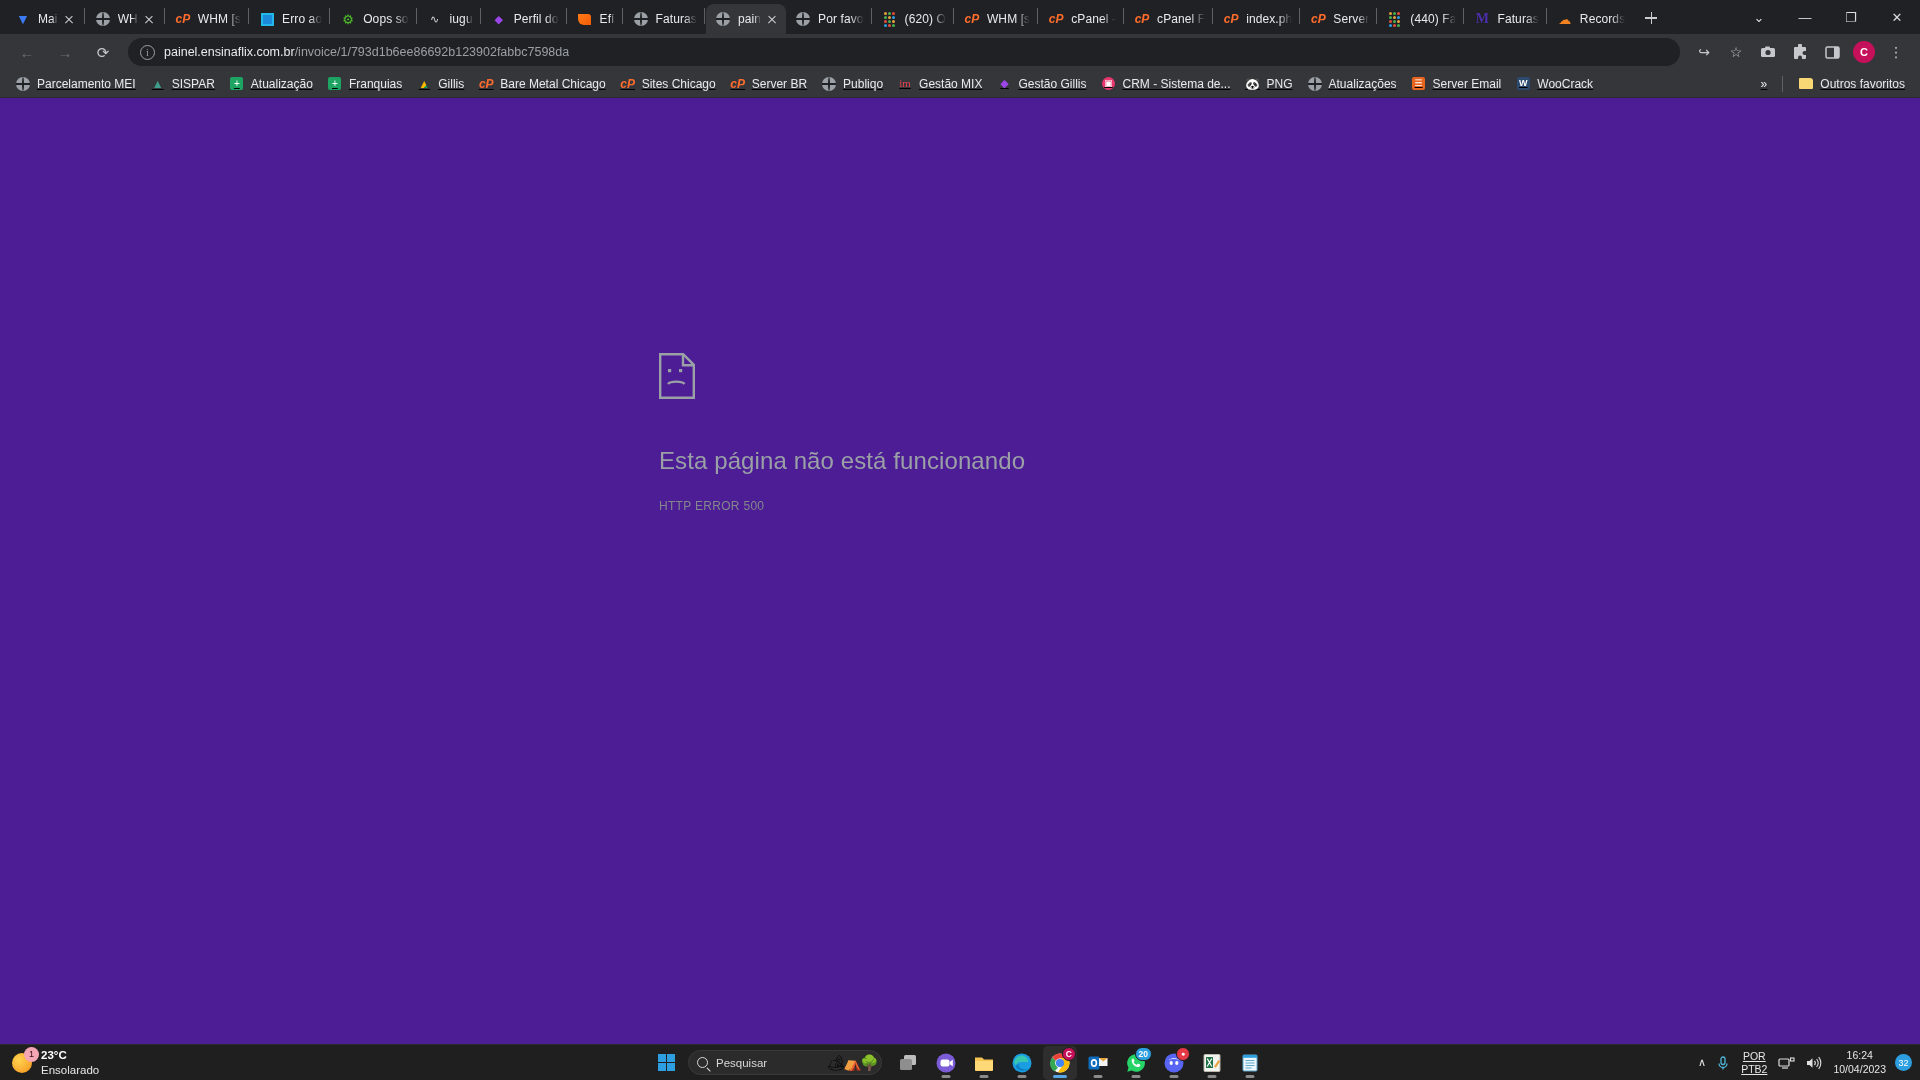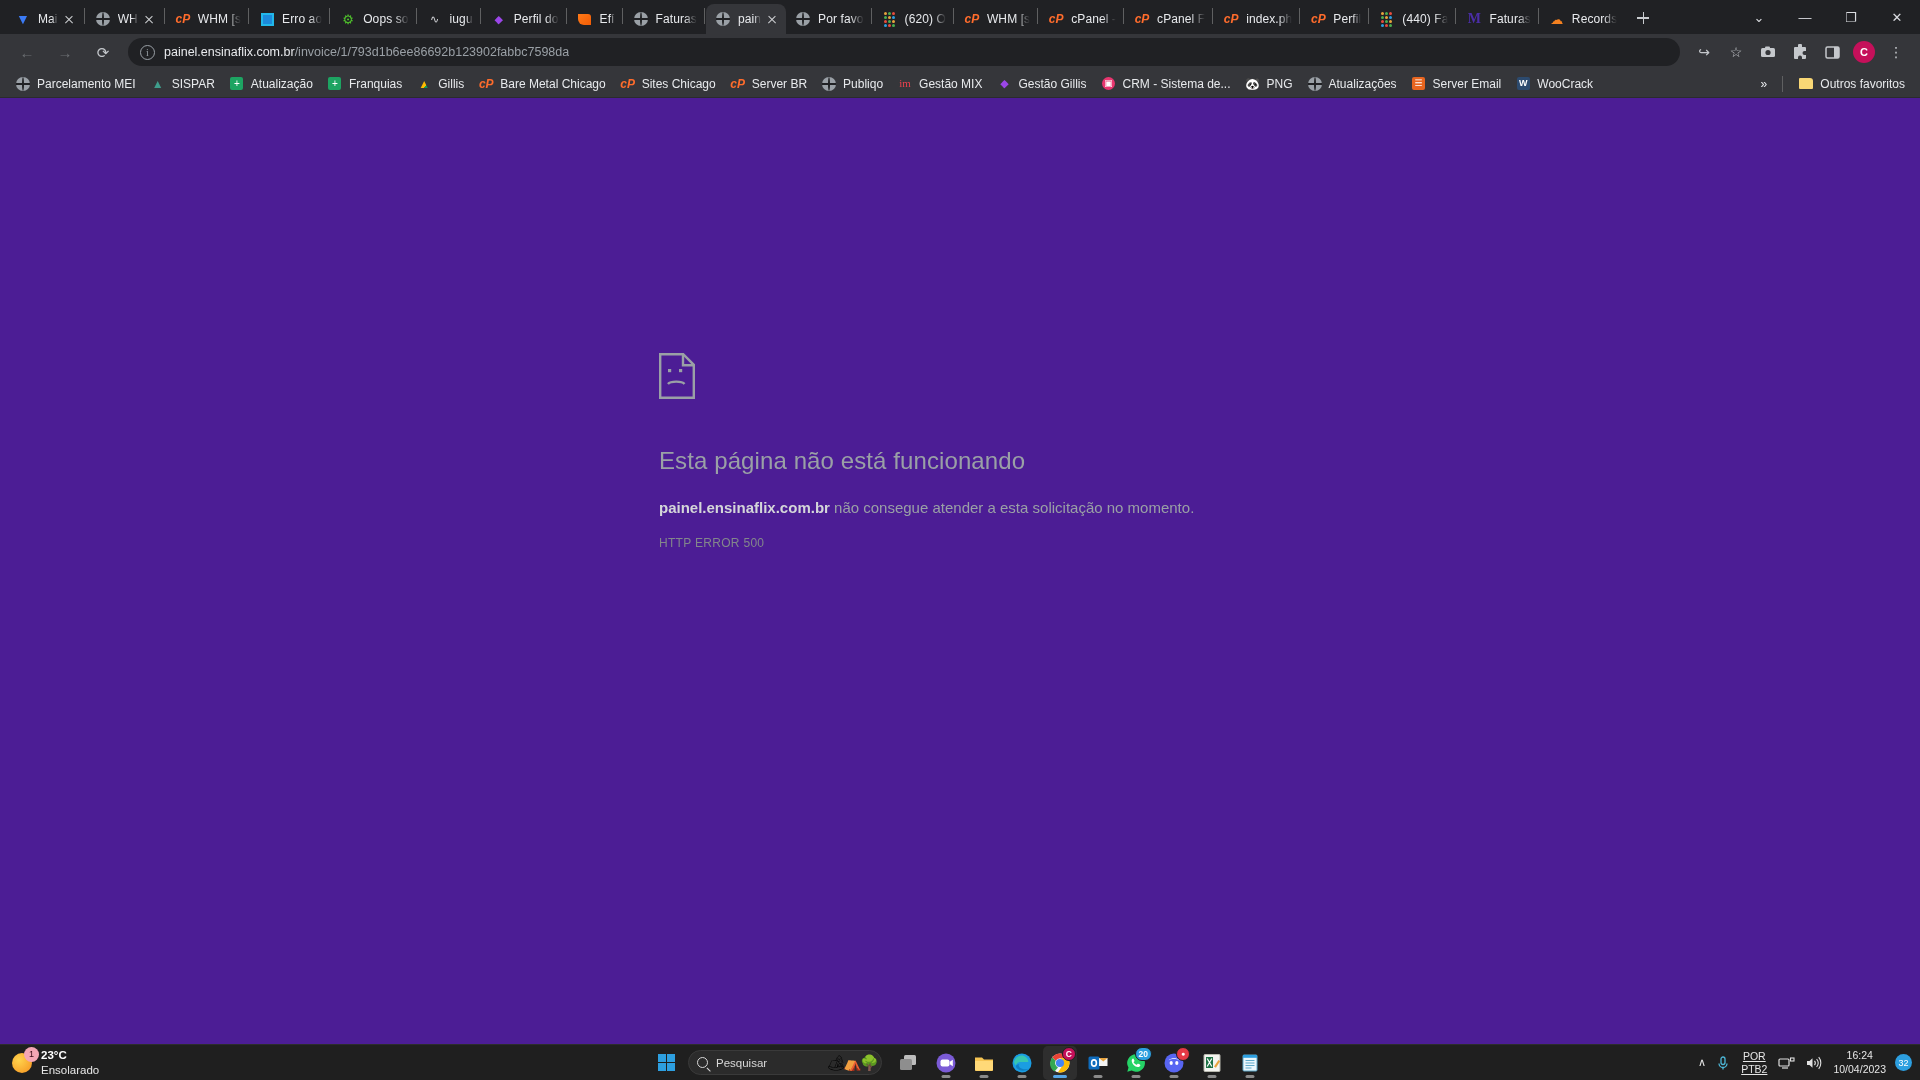--- a/index.html
+++ b/index.html
@@ -133,21 +133,21 @@
   }
 
   
   .bookmarks {
     height: 28px; background: #35363a;
     display: flex; align-items: center; padding: 0 8px;
     border-bottom: 1px solid #2a2b2e;
   }
   .bm {
     display: flex; align-items: center; height: 22px;
-    padding: 0 7px; border-radius: 4px; flex: 0 0 auto;
+    padding: 0 7px; border-radius: 4px; flex: 0 0 auto; text-decoration: underline;
   }
   .bm-ic {
     width: 16px; height: 16px; margin-right: 6px;
     display: flex; align-items: center; justify-content: center;
     font-size: 11px; line-height: 1; flex: 0 0 16px;
   }
   .bm-label { font-size: 12px; color: #e8eaed; white-space: nowrap; }
   .bm-overflow { margin-left: auto; display: flex; align-items: center; }
   .bm-divider { width: 1px; height: 16px; background: #5f6061; margin: 0 8px; }
   .ic-sq { width: 13px; height: 13px; border-radius: 2px; }
@@ -377,21 +377,21 @@
           <span class="tab-fav">
             <span class="fv-cpanel">cP</span>
           </span>
           <span class="tab-title">index.ph</span>
         </div>
         <span class="tab-sep"></span>
         <div class="tab">
           <span class="tab-fav">
             <span class="fv-cpanel">cP</span>
           </span>
-          <span class="tab-title">Perfil</span>
+          <span class="tab-title">Server</span>
         </div>
         <span class="tab-sep"></span>
         <div class="tab">
           <span class="tab-fav">
             <span class="fv-dots">
               <i style="background:#e8a33d"></i>
               <i style="background:#4caf50"></i>
               <i style="background:#e84d3d"></i>
               <i style="background:#4caf50"></i>
               <i style="background:#e8a33d"></i>
@@ -580,21 +580,20 @@
       <div class="err-icon">
         <svg width="36" height="46" viewBox="0 0 36 46">
           <path d="M1.2 1.2h23L34.8 11.8v33H1.2z" fill="none" stroke="#9aa0a6" stroke-width="2.4"></path>
           <path d="M24 1.2v11h10.8" fill="none" stroke="#9aa0a6" stroke-width="2.4"></path>
           <rect x="9" y="16" width="3.2" height="3.2" fill="#9aa0a6"></rect>
           <rect x="20" y="16" width="3.2" height="3.2" fill="#9aa0a6"></rect>
           <path d="M9 31c2.5-3.2 14-3.2 16.5 0" fill="none" stroke="#9aa0a6" stroke-width="2.4"></path>
         </svg>
       </div>
       <h1 class="err-title">Esta página não está funcionando</h1>
-      <div class="err-body"><b>painel.ensinaflix.com.br</b><span> não consegue atender a esta solicitação no momento.</span></div>
       <div class="err-code">HTTP ERROR 500</div>
     </div>
   </div>
 </div>
 
 <div class="taskbar">
 
   <div class="weather">
     <div class="sun">
       <div class="sun-badge">1</div>

